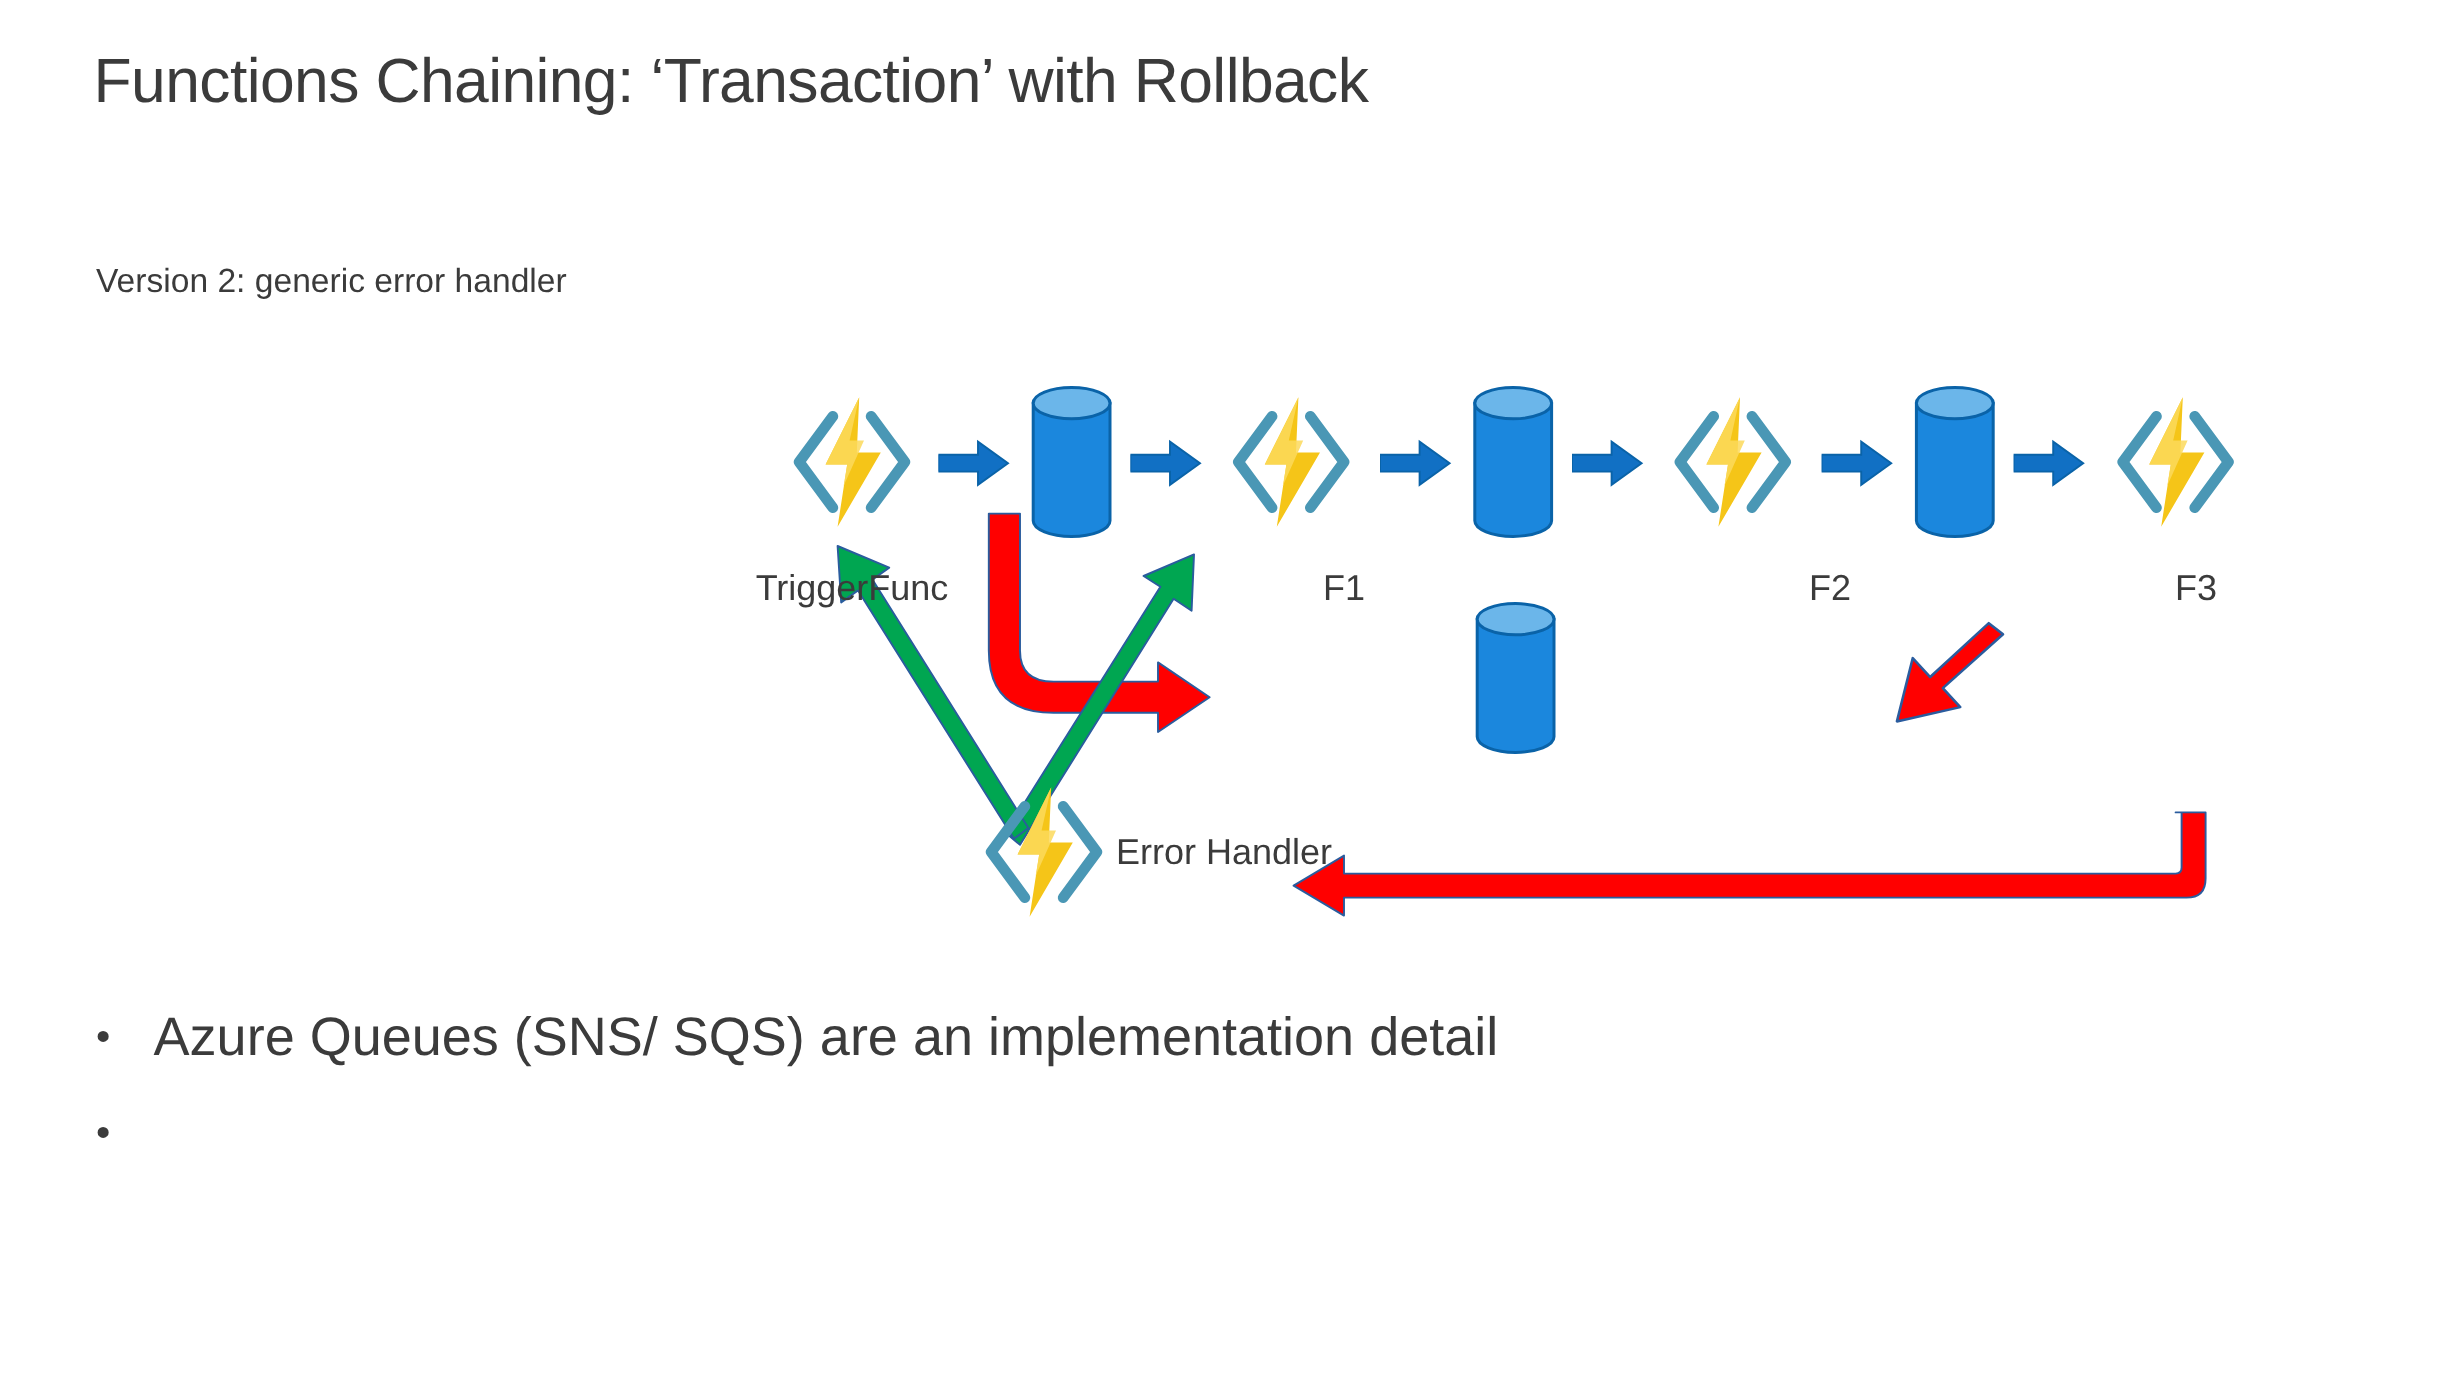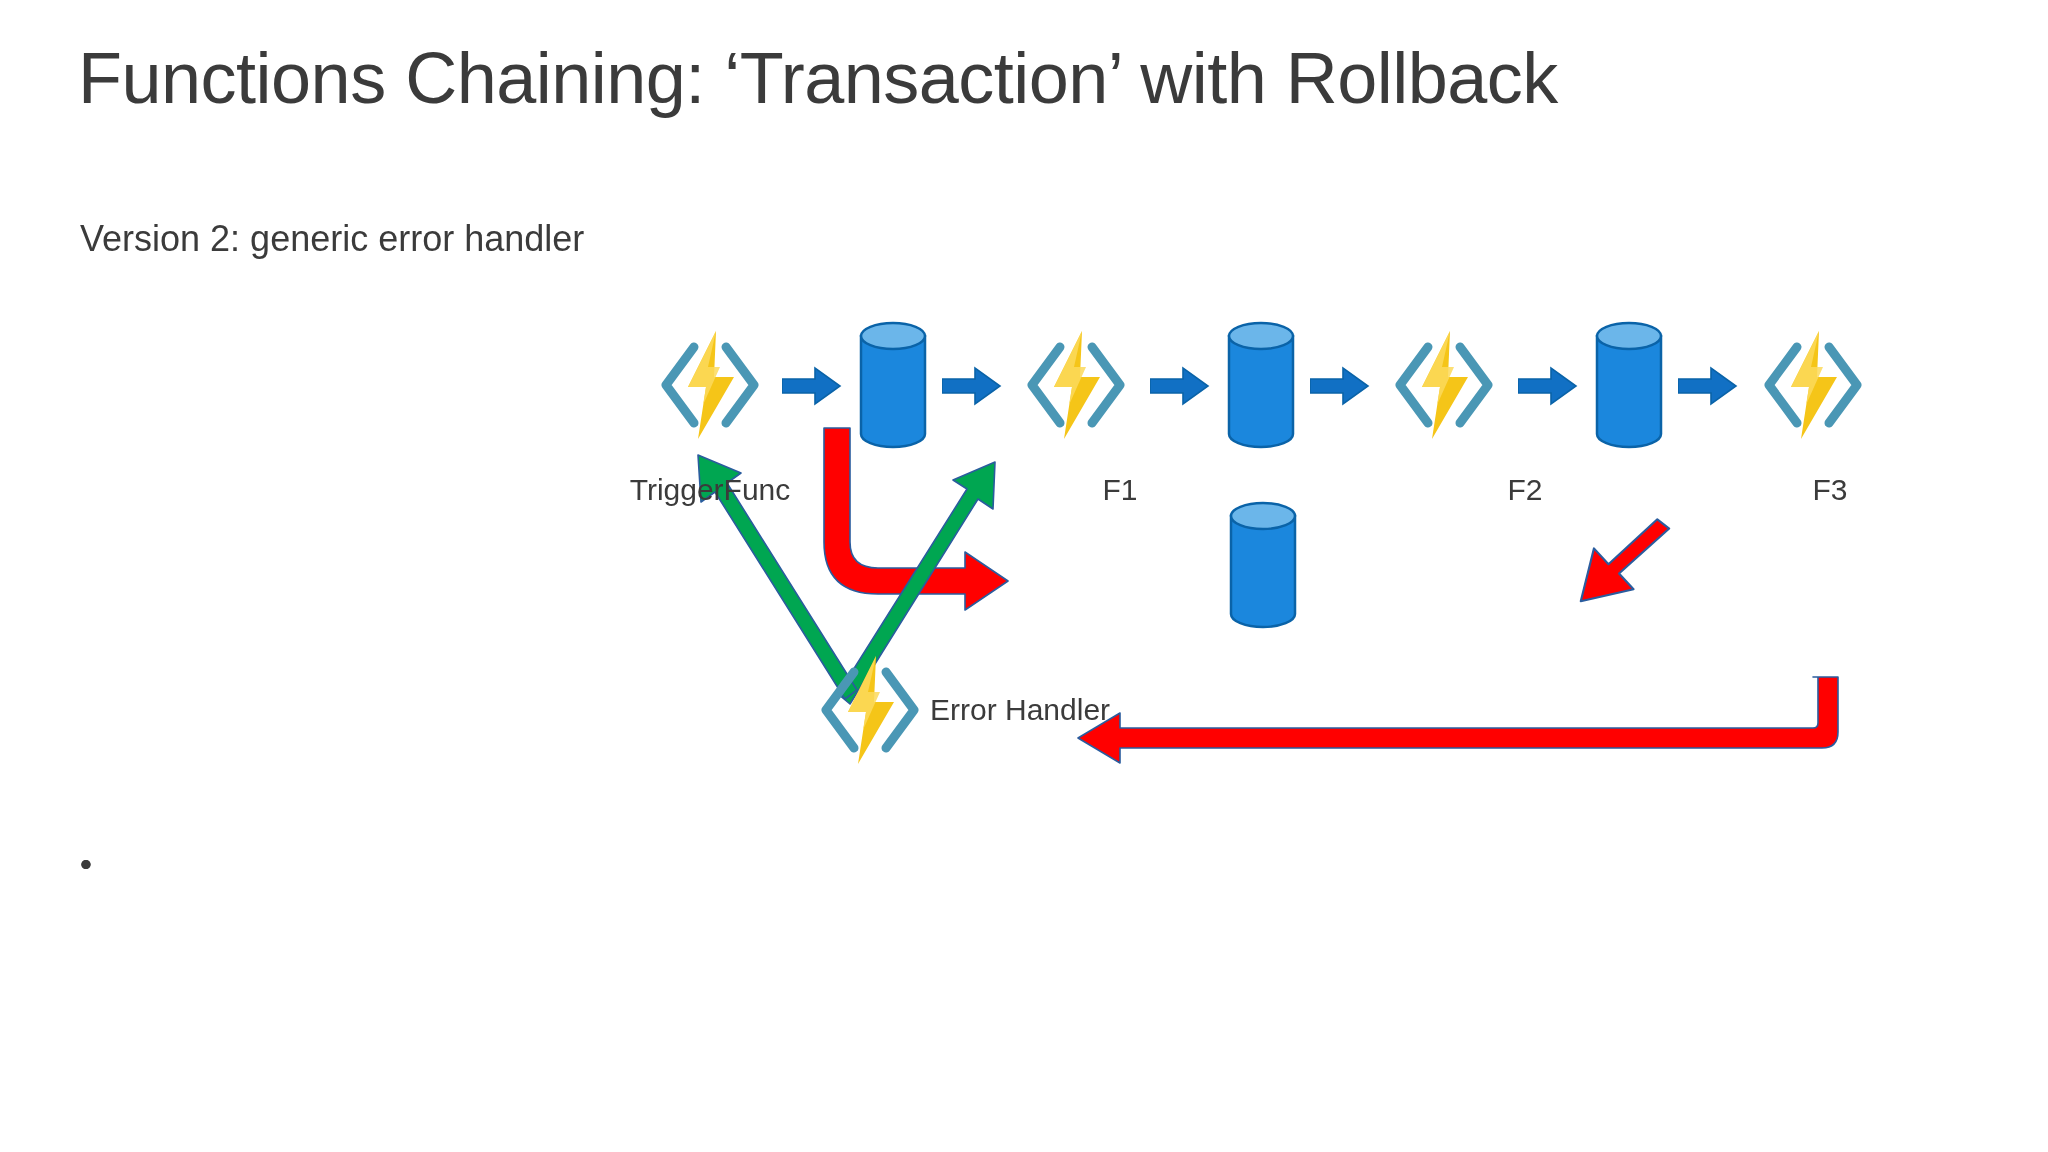--- a/index.html
+++ b/index.html
@@ -15,34 +15,34 @@
     font-family: "Liberation Sans", sans-serif;
     color: #404040;
   }
 
   
   #slide-title {
     position: absolute;
     left: 78px;
     top: 42px;
     width: 1900px;
-    font-size: 72px;
+    font-size: 52px;
     line-height: 1.0;
     font-weight: 300;
     letter-spacing: -0.5px;
     color: #3b3b3b;
     white-space: nowrap;
   }
 
   
   #slide-subtitle {
     position: absolute;
     left: 80px;
     top: 218px;
-    font-size: 36px;
+    font-size: 28px;
     font-weight: 300;
     color: #3b3b3b;
     white-space: nowrap;
   }
 
   
   #bullet-list {
     position: absolute;
     left: 70px;
     top: 824px;
@@ -239,17 +239,18 @@
     <g>
       <use href="#sym-azure-func" x="190" y="330" width="120" height="120"></use>
     </g>
     <text class="diag-label" x="310" y="270" text-anchor="start" transform="translate(0,130)">Error Handler</text>
   </svg>
 </div>
 
 <ul id="bullet-list">
   <li>
     <span class="dot">•</span>
+    <span>Azure Queues (SNS/ SQS) are an implementation detail</span>
   </li>
   <li>
     <span class="dot">•</span>
   </li>
 </ul>
 
 </body></html>

